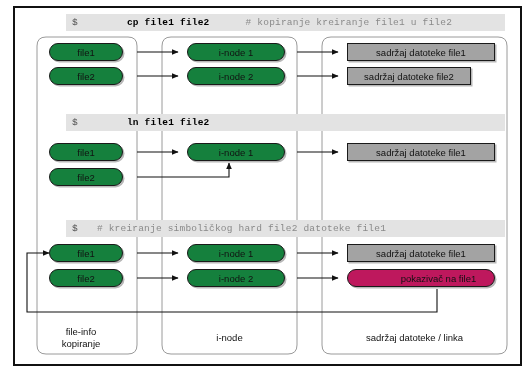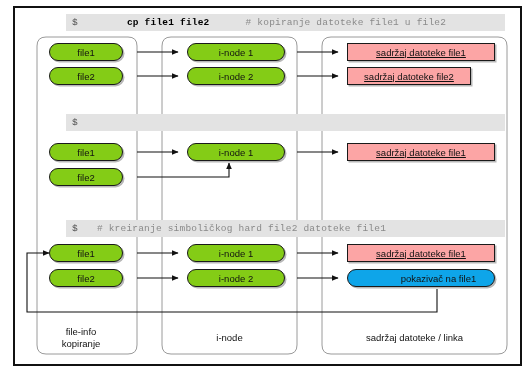--- a/index.html
+++ b/index.html
@@ -48,43 +48,42 @@
   .cmd-strip .prompt{color:#4a4a4a;padding-left:6px;}
   .cmd-strip .cmd{color:#000000;font-weight:bold;margin-left:44px;}
   .cmd-strip .comment{color:#8a8a8a;}
 
   
   .pill{
     position:absolute;
     box-sizing:border-box;
     border:1.2px solid #1a1a1a;
     border-radius:999px;
-    background:#84cc16;
+    background:#15803d;
     display:flex;
     align-items:center;
     justify-content:center;
     font-size:9.5px;
     color:#111111;
     box-shadow:1.5px 1.5px 0 0 #b8b8b8;
     z-index:4;
   }
-  .pill.gray{ background:#0ea5e9;padding-left:35px; }
+  .pill.gray{ background:#be185d;padding-left:35px; }
   .rect{
     position:absolute;
     box-sizing:border-box;
     border:1.2px solid #1a1a1a;
-    background:#fca5a5;
+    background:#a3a3a3;
     display:flex;
     align-items:center;
     justify-content:center;
     font-size:9.5px;
     color:#111111;
     box-shadow:1.5px 1.5px 0 0 #b8b8b8;
     z-index:4;
-    text-decoration:underline;
   }
   
   .col-caption{
     position:absolute;
     text-align:center;
     font-size:9.5px;
     color:#111111;
     line-height:12px;
     z-index:3;
   }
@@ -149,35 +148,36 @@
     <g stroke="#666666" stroke-width="1.1" fill="none">
       <path d="M437,289 L437,312 L27,312 L27,253 L49,253" marker-end="url(#arrow)" stroke="#111111"></path>
     </g>
   </svg>
 
   <div class="cmd-strip" style="left:66px; top:14px; width:439px;">
     <span class="prompt">$</span>
     <span style="width:5px"></span>
     <span class="cmd">cp file1 file2</span>
     <span style="display:inline-block;width:36px"></span>
-    <span class="comment"># kopiranje datoteke file1 u file2</span>
+    <span class="comment"># kopiranje kreiranje file1 u file2</span>
   </div>
 
   <div class="pill" style="left:49px; top:43px; width:74px; height:18px;">file1</div>
   <div class="pill" style="left:49px; top:67px; width:74px; height:18px;">file2</div>
 
   <div class="pill" style="left:187px; top:43px; width:98px; height:18px;">i-node 1</div>
   <div class="pill" style="left:187px; top:67px; width:98px; height:18px;">i-node 2</div>
 
   <div class="rect" style="left:347px; top:43px; width:148px; height:18px;">sadržaj datoteke file1</div>
   <div class="rect" style="left:347px; top:67px; width:124px; height:18px;">sadržaj datoteke file2</div>
 
   <div class="cmd-strip" style="left:66px; top:114px; width:439px;">
     <span class="prompt">$</span>
     <span style="width:5px"></span>
+    <span class="cmd">ln file1 file2</span>
     <span style="display:inline-block;width:36px"></span>
   </div>
 
   <div class="pill" style="left:49px; top:143px; width:74px; height:18px;">file1</div>
   <div class="pill" style="left:49px; top:168px; width:74px; height:18px;">file2</div>
 
   <div class="pill" style="left:187px; top:143px; width:98px; height:18px;">i-node 1</div>
 
   <div class="rect" style="left:347px; top:143px; width:148px; height:18px;">sadržaj datoteke file1</div>
 

